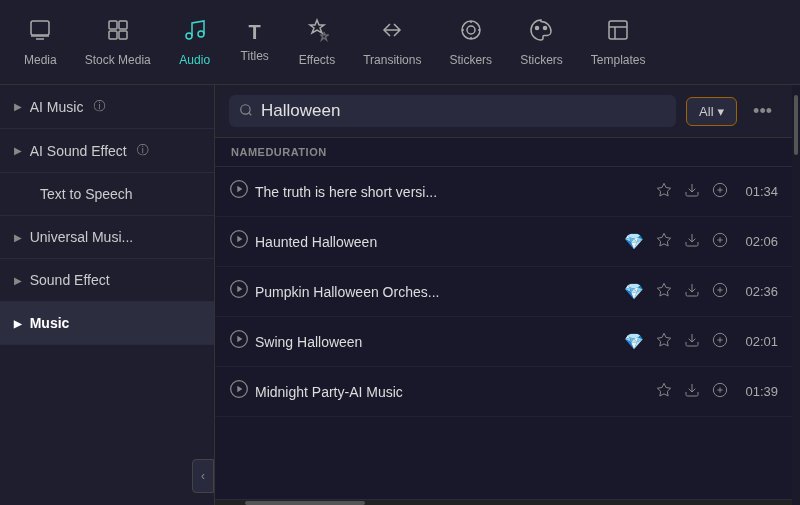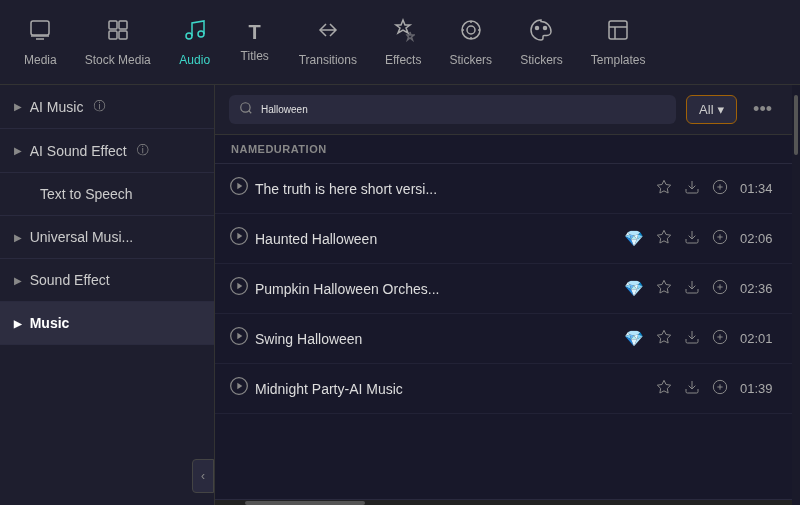--- a/index.html
+++ b/index.html
@@ -127,21 +127,21 @@
       background: #2a2a3e;
       border-radius: 6px;
       padding: 6px 10px;
       gap: 8px;
     }
     .search-input-wrap input {
       background: none;
       border: none;
       outline: none;
       color: #e0e0e0;
-      font-size: 10px;
+      font-size: 17px;
       width: 100%;
     }
     .search-icon-svg { color: #888; font-size: 14px; }
     .filter-btn {
       display: flex;
       align-items: center;
       gap: 4px;
       background: #2a2a3e;
       border: 1px solid #a16207;
       border-radius: 6px;
@@ -206,21 +206,21 @@
     }
     .action-icon {
       color: #888;
       font-size: 15px;
       cursor: pointer;
     }
     .duration {
       font-size: 13px;
       color: #aaa;
       min-width: 38px;
-      text-align: left;
+      text-align: right;
     }
 
     
     .track-list::-webkit-scrollbar { width: 4px; }
     .track-list::-webkit-scrollbar-track { background: transparent; }
     .track-list::-webkit-scrollbar-thumb { background: #444; border-radius: 4px; }
 
     
     .bottom-scroll {
       height: 6px;
@@ -288,34 +288,34 @@
     </span>
     <span class="nav-label" style="color:#3dd6c8;">Audio</span>
   </div>
   <div class="nav-item">
     <span class="nav-icon" style="font-size:20px;font-weight:bold;color:#aaa;">T</span>
     <span class="nav-label">Titles</span>
   </div>
   <div class="nav-item">
     <span class="nav-icon">
       <svg width="24" height="24" viewBox="0 0 24 24" fill="none" stroke="currentColor" stroke-width="1.5">
+        <path d="M12 2l2 5h5l-4 3 2 5-5-3-5 3 2-5-4-3h5z"></path>
+        <path d="M19 14l1 3h3l-2.5 2 1 3-2.5-2-2.5 2 1-3L16 17h3z" opacity="0.5"></path>
+      </svg>
+    </span>
+    <span class="nav-label">Effects</span>
+  </div>
+  <div class="nav-item">
+    <span class="nav-icon">
+      <svg width="24" height="24" viewBox="0 0 24 24" fill="none" stroke="currentColor" stroke-width="1.5">
         <path d="M4 12h16M14 6l6 6-6 6"></path>
         <path d="M10 6L4 12l6 6"></path>
       </svg>
     </span>
     <span class="nav-label">Transitions</span>
-  </div>
-  <div class="nav-item">
-    <span class="nav-icon">
-      <svg width="24" height="24" viewBox="0 0 24 24" fill="none" stroke="currentColor" stroke-width="1.5">
-        <path d="M12 2l2 5h5l-4 3 2 5-5-3-5 3 2-5-4-3h5z"></path>
-        <path d="M19 14l1 3h3l-2.5 2 1 3-2.5-2-2.5 2 1-3L16 17h3z" opacity="0.5"></path>
-      </svg>
-    </span>
-    <span class="nav-label">Effects</span>
   </div>
   <div class="nav-item">
     <span class="nav-icon">
       <svg width="24" height="24" viewBox="0 0 24 24" fill="none" stroke="currentColor" stroke-width="1.5">
         <circle cx="12" cy="12" r="4"></circle>
         <circle cx="12" cy="12" r="9"></circle>
         <path d="M12 3v2M12 19v2M3 12h2M19 12h2"></path>
       </svg>
     </span>
     <span class="nav-label">Stickers</span>

